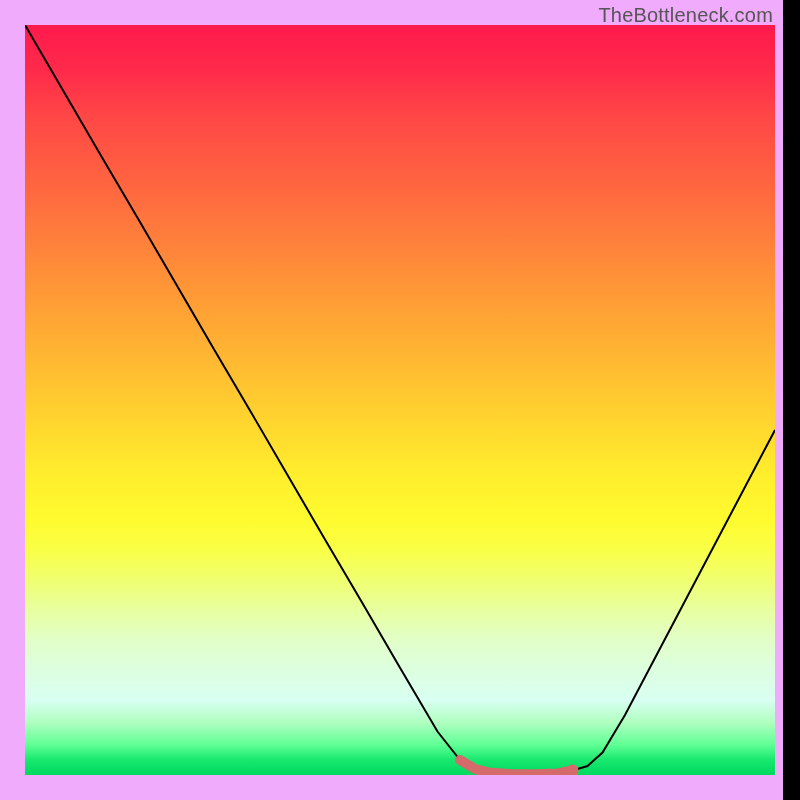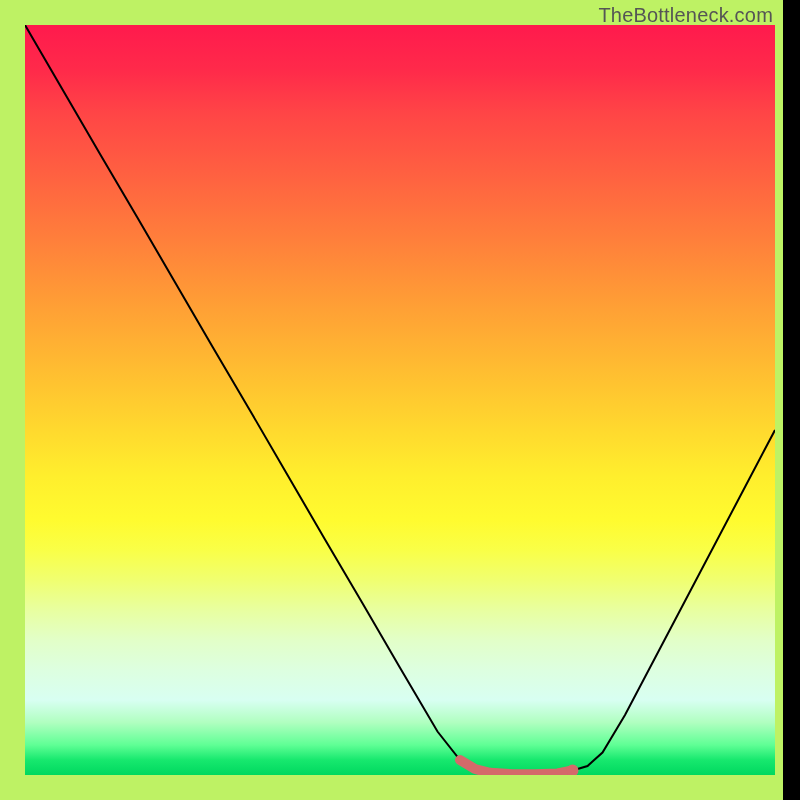--- a/index.html
+++ b/index.html
@@ -8,21 +8,21 @@
     width: 800px;
     height: 800px;
     overflow: hidden;
     background: #000;
     font-family: Arial, Helvetica, sans-serif;
   }
   .frame {
     position: relative;
     width: 783px;
     height: 800px;
-    background: #bef264;
+    background: #f0abfc;
     text-decoration: underline;
   }
   .plot-area {
     position: absolute;
     left: 25px;
     top: 25px;
     width: 750px;
     height: 750px;
     background: linear-gradient(
       to bottom,

